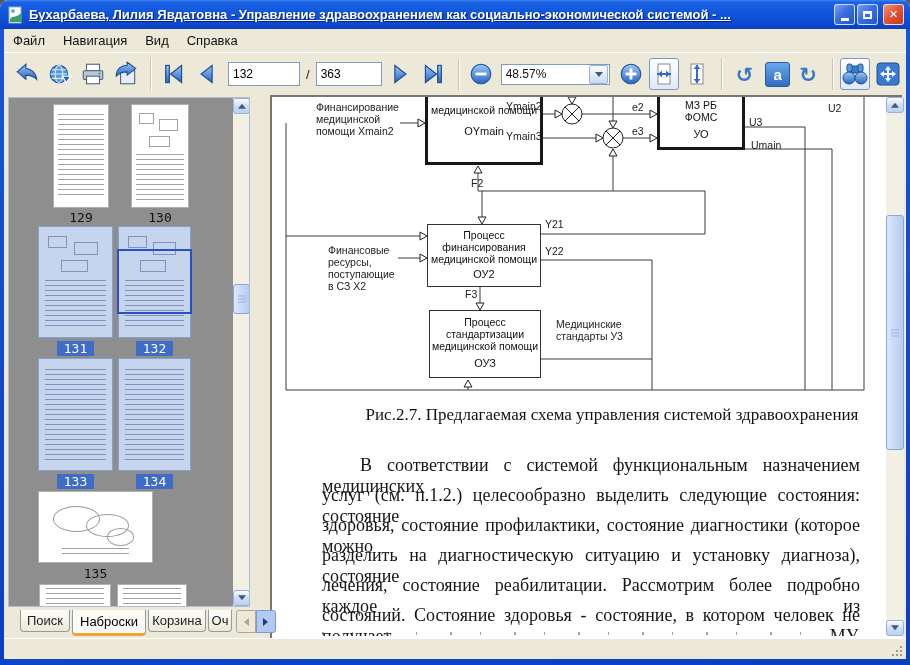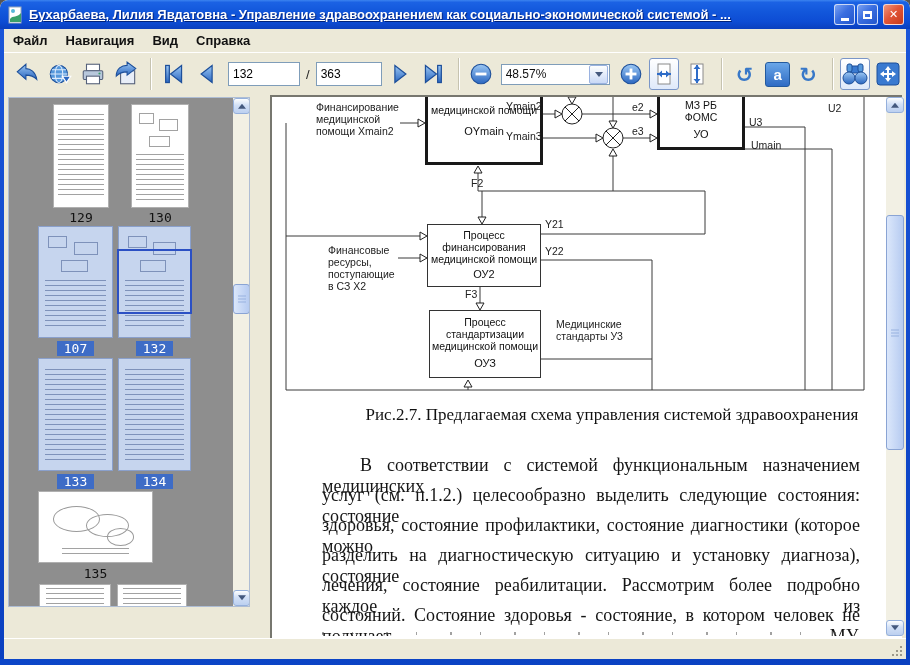--- a/index.html
+++ b/index.html
@@ -22,21 +22,21 @@
   .wb{width:21px;height:21px;border-radius:3px;border:1px solid rgba(255,255,255,.75);
     box-sizing:border-box;display:flex;align-items:center;justify-content:center;
     color:#fff;font-size:11px;font-weight:bold;cursor:default;}
   .wb.min,.wb.max{background:linear-gradient(135deg,#7ba2f2 0%,#3a6ee0 45%,#2356cc 100%);}
   .wb.close{background:linear-gradient(135deg,#f0967e 0%,#e25638 45%,#c63a1c 100%);margin-left:3px;}
   .glyph-min{display:block;width:8px;height:3px;background:#fff;margin-top:9px;}
   .glyph-max{display:block;width:9px;height:8px;border:2px solid #fff;border-top-width:3px;box-sizing:border-box;}
   
   .menubar{position:absolute;left:4px;top:29px;width:902px;height:23px;background:#ece9d8;
     display:flex;align-items:center;font-size:13px;color:#111;}
-  .menu-item{padding:2px 9px;cursor:default;font-weight:bold;}
+  .menu-item{padding:2px 9px;cursor:default;}
   
   .toolbar{position:absolute;left:4px;top:52px;width:902px;height:43px;background:#ece9d8;
     border-top:1px solid #fff;display:flex;align-items:center;box-sizing:border-box;padding-left:8px;}
   .tbtn{height:32px;min-width:30px;display:flex;align-items:center;justify-content:center;
     border:1px solid transparent;border-radius:3px;box-sizing:border-box;margin-right:3px;cursor:default;}
   .tbtn.pressed{border:1px solid #7a96c8;background:linear-gradient(180deg,#ffffff,#dfe9fa);}
   .tsep{width:2px;height:32px;margin:0 6px;background:linear-gradient(90deg,#c6c3b0 50%,#ffffff 50%);flex:0 0 auto;}
   .page-input{width:62px;height:20px;border:1px solid #7f9db9;font-size:12px;padding:1px 4px;
     font-family:"Liberation Sans",sans-serif;background:#fff;margin:0 4px;}
   .page-input.total{width:56px;}
@@ -296,21 +296,21 @@
           <div class="mbox" style="left: 30%; top: 30%; width: 34%; height: 9%;"></div>
           <div class="t-text" style="inset: 48% 8% 7%;"></div>
         </div>
         <div class="thumb-label" style="left: 116px; top: 111px; width: 70px;"><span class="badge">130</span></div>
         <div class="thumb sel" style="left: 29px; top: 128px; width: 75px; height: 112px;">
           <div class="mbox" style="left: 12%; top: 8%; width: 24%; height: 9%;"></div>
           <div class="mbox" style="left: 48%; top: 14%; width: 30%; height: 10%;"></div>
           <div class="mbox" style="left: 30%; top: 30%; width: 34%; height: 9%;"></div>
           <div class="t-text" style="inset: 48% 8% 7%;"></div>
         </div>
-        <div class="thumb-label sel" style="left: 23px; top: 242px; width: 87px;"><span class="badge">107</span></div>
+        <div class="thumb-label sel" style="left: 23px; top: 242px; width: 87px;"><span class="badge">131</span></div>
         <div class="thumb sel" style="left: 109px; top: 128px; width: 73px; height: 112px;">
           <div class="mbox" style="left: 12%; top: 8%; width: 24%; height: 9%;"></div>
           <div class="mbox" style="left: 48%; top: 14%; width: 30%; height: 10%;"></div>
           <div class="mbox" style="left: 30%; top: 30%; width: 34%; height: 9%;"></div>
           <div class="t-text" style="inset: 48% 8% 7%;"></div>
           <div class="viewport" style="top: 20%; height: 55%;"></div>
         </div>
         <div class="thumb-label sel" style="left: 103px; top: 242px; width: 85px;"><span class="badge">132</span></div>
         <div class="thumb sel" style="left: 29px; top: 260px; width: 75px; height: 113px;">
           <div class="t-text" style="inset: 9% 8% 8%;"></div>
@@ -461,20 +461,42 @@
       <div class="xp-btn up" style="top:0;">
           <i></i>
         </div>
       <div class="xp-thumb" style="top:118px;height:235px;"></div>
       <div class="xp-btn down" style="bottom:0;">
           <i></i>
         </div>
     </div>
   </div>
 
+  <div class="tabsrow" id="tabsrow" style="padding-left: 12px;">
+      <div class="tab" style="width: 50px;">
+        <span>Поиск</span>
+      </div>
+      <div class="tab active" style="width: 74px;">
+        <span>Наброски</span>
+      </div>
+      <div class="tab" style="width: 58px;">
+        <span>Корзина</span>
+      </div>
+      <div class="tab" style="width: 24px;">
+        <span>Оч</span>
+      </div>
+      <div class="tab-arrows">
+        <div class="tarrow left">
+          <i></i>
+        </div>
+        <div class="tarrow right">
+          <i></i>
+        </div>
+      </div>
+    </div>
 
   <div class="statusbar">
     <span class="grip"></span>
   </div>
 
   <div class="b-left"></div>
   <div class="b-right"></div>
   <div class="b-bottom"></div>
 </div>
 

